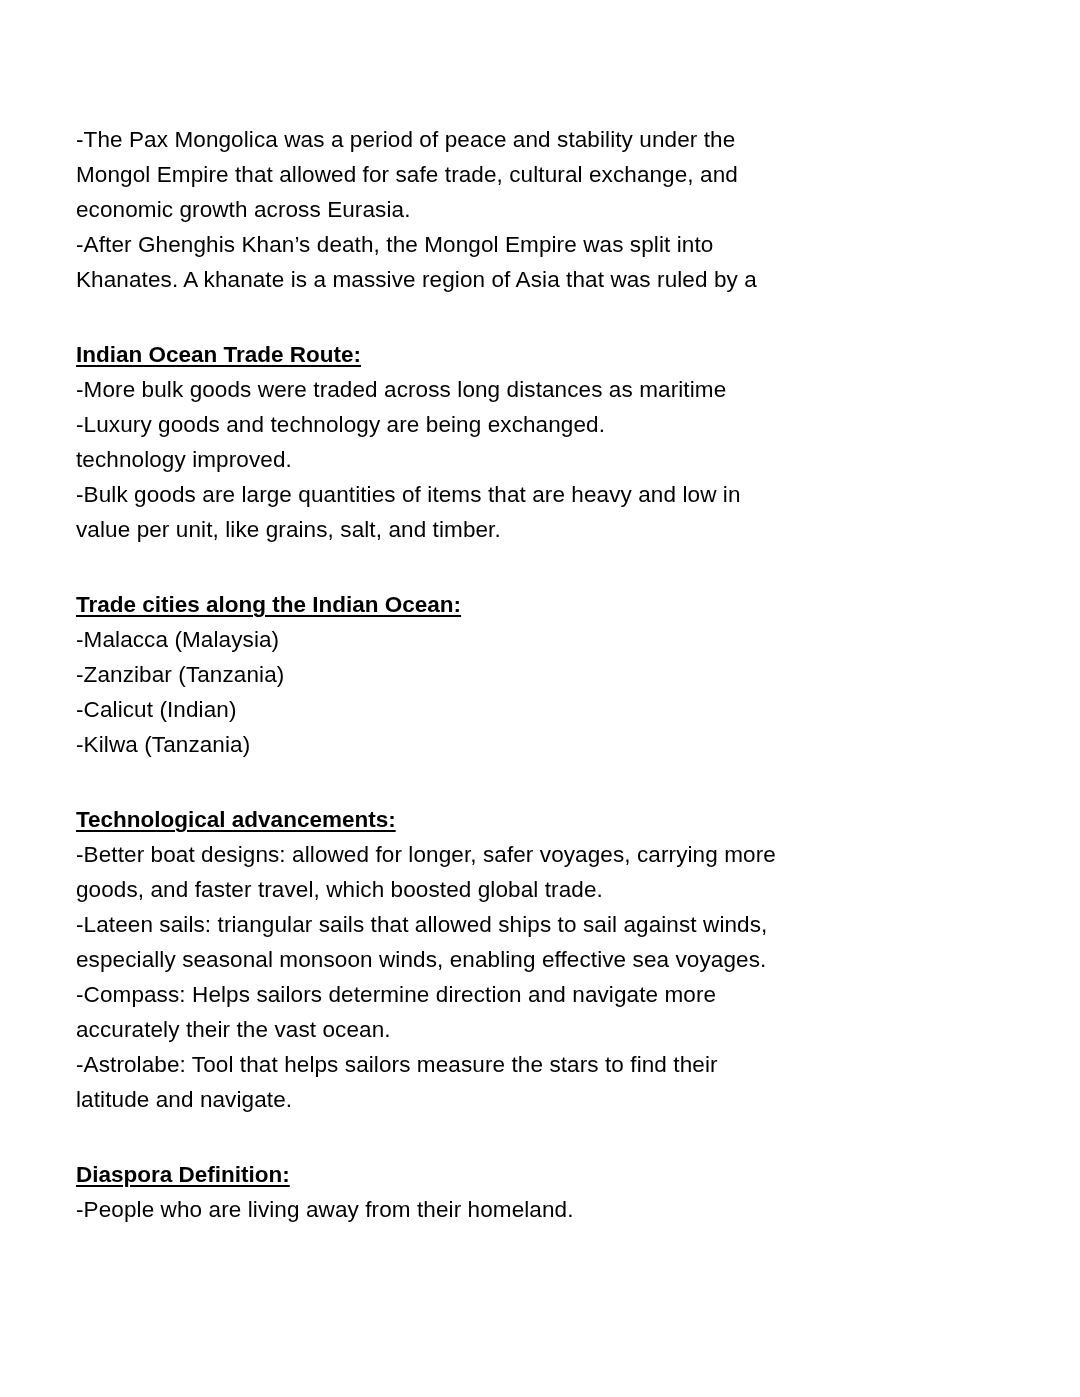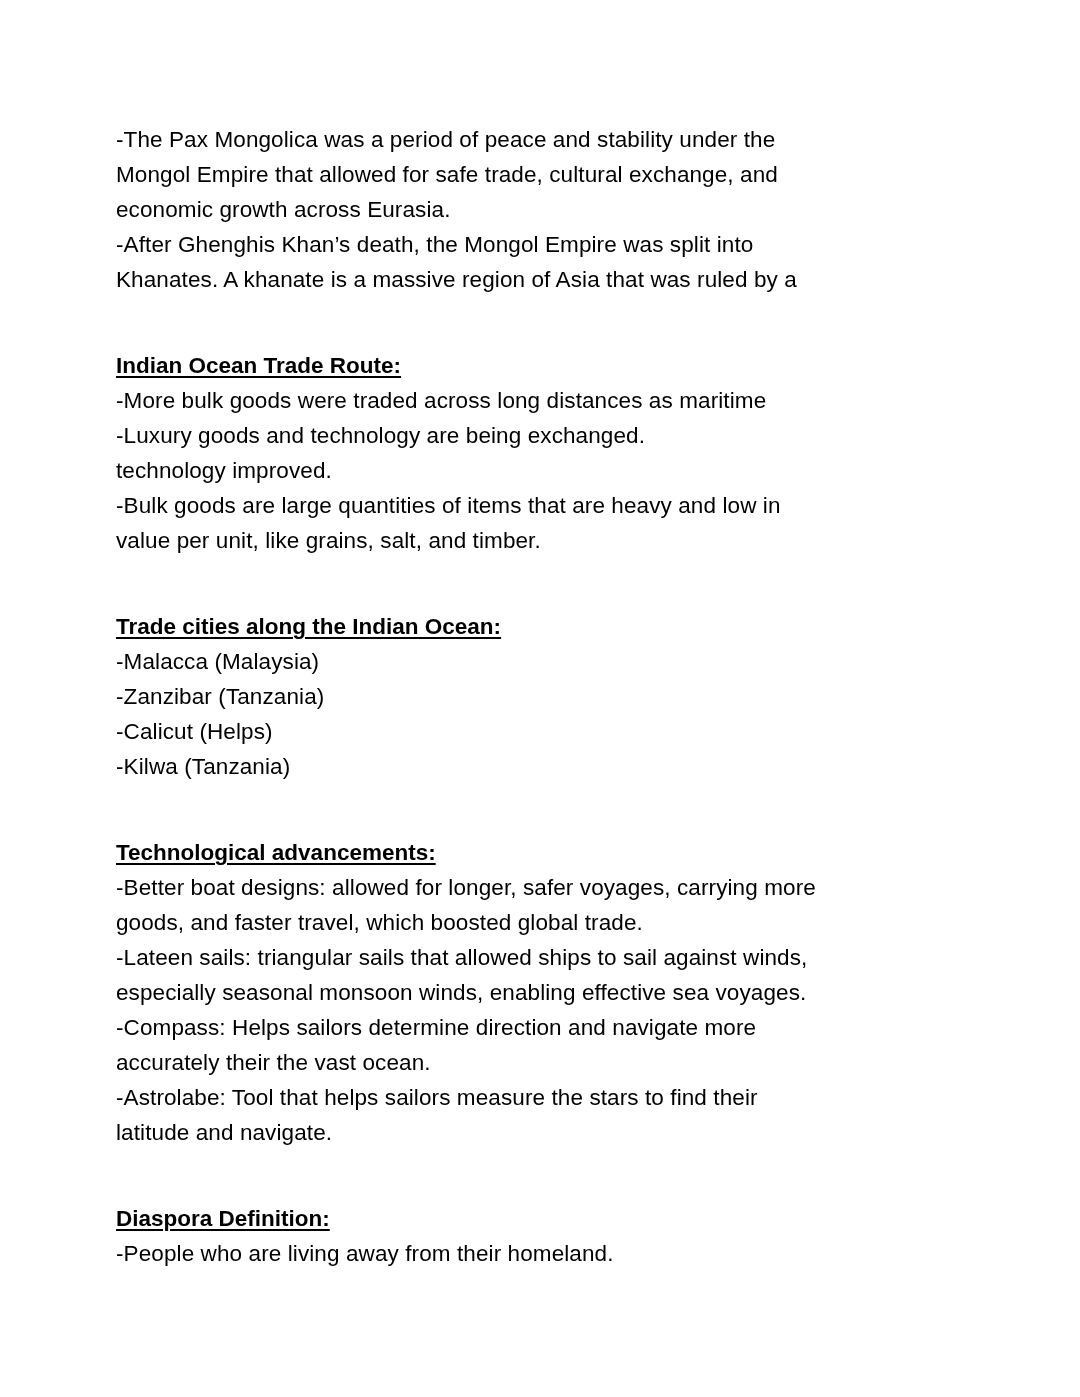--- a/index.html
+++ b/index.html
@@ -10,25 +10,25 @@
     .page {
       position: relative;
       width: 1080px;
       height: 1397px;
       box-sizing: border-box;
       background: #ffffff;
       color: #000000;
       font-family: "Liberation Sans", sans-serif;
       font-size: 22.5px;
       line-height: 35px;
-      padding: 122px 126px 0 116px;
+      padding: 122px 126px 0 76px;
       overflow: hidden;
     }
     .section { margin: 0; }
-    .section + .section { margin-top: 51px; }
+    .section + .section { margin-top: 40px; }
     .heading {
       margin: 0;
       font-size: 22.5px;
       line-height: 35px;
       font-weight: bold;
       text-decoration: underline;
       text-underline-offset: 3px;
     }
     .line {
       white-space: pre;
@@ -59,21 +59,21 @@
         <div class="line">-Bulk goods are large quantities of items that are heavy and low in</div>
         <div class="line">value per unit, like grains, salt, and timber.</div>
       </div>
   </section>
 
   <section class="section">
     <h2 class="heading">Trade cities along the Indian Ocean:</h2>
     <div class="lines">
         <div class="line">-Malacca (Malaysia)</div>
         <div class="line">-Zanzibar (Tanzania)</div>
-        <div class="line">-Calicut (Helps)</div>
+        <div class="line">-Calicut (Indian)</div>
         <div class="line">-Kilwa (Tanzania)</div>
       </div>
   </section>
 
   <section class="section">
     <h2 class="heading">Technological advancements:</h2>
     <div class="lines">
         <div class="line">-Better boat designs: allowed for longer, safer voyages, carrying more</div>
         <div class="line">goods, and faster travel, which boosted global trade.</div>
         <div class="line">-Lateen sails: triangular sails that allowed ships to sail against winds,</div>

